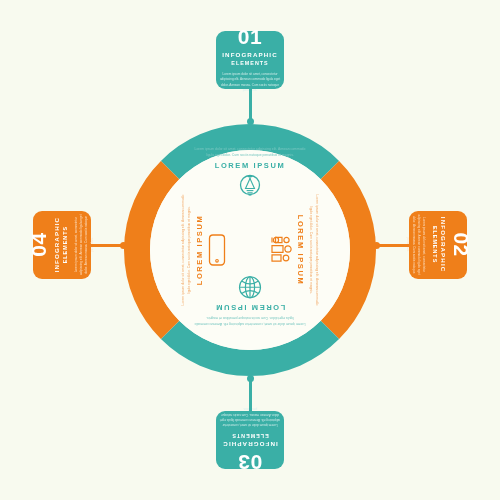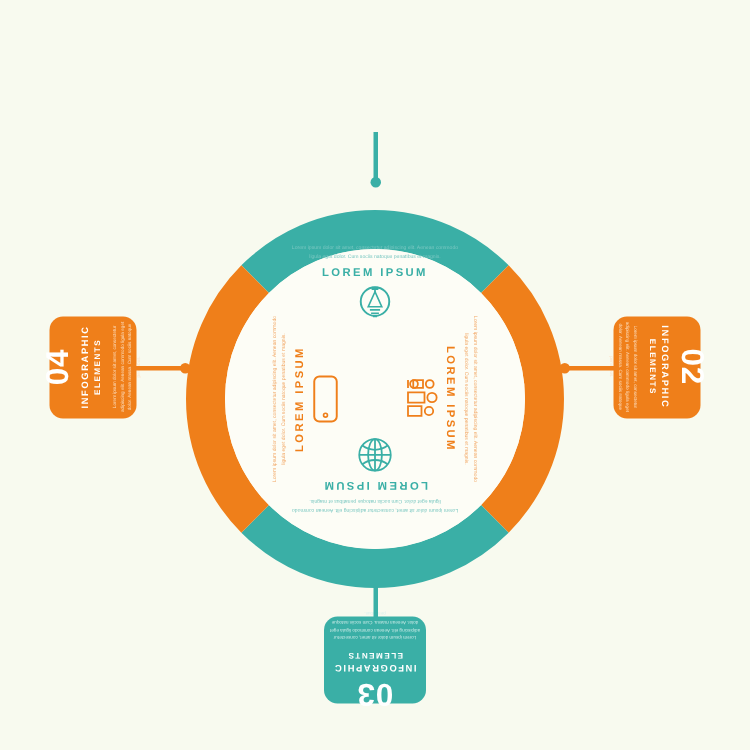--- a/index.html
+++ b/index.html
@@ -108,21 +108,21 @@
   #stem-03 .dot { left: 0.5px; top: 0.5px; width: 7px; height: 7px; }
   
   #stem-04 { color: #ef7f1a; left: 90px; top: 241px; width: 38px; height: 8px; }
   #stem-04 .bar { left: 0; top: 2.6px; width: 33px; height: 3px; }
   #stem-04 .dot { left: 30px; top: 0.5px; width: 7px; height: 7px; }
 
   
   #ring-wrap {
     position: absolute;
     left: 124px;
-    top: 140px;
+    top: 124px;
     width: 252px;
     height: 252px;
   }
   #ring-svg { display: block; }
 
   
   .segment {
     position: absolute;
     width: 140px;
     left: 50%;
@@ -153,20 +153,28 @@
   #seg-top    { top: 22px;  }
   #seg-bottom { top: 150px; transform: rotate(180deg); }
   #seg-right  { top: 56px;  left: 50%; margin-left: -70px; transform: rotate(90deg) translateY(0); transform-origin: 50% 70px; }
   #seg-left   { top: 56px;  left: 50%; margin-left: -70px; transform: rotate(-90deg); transform-origin: 50% 70px; }
 </style>
 </head>
 <body>
 
 <div id="stage">
 
+  <div class="callout teal" id="box-01">
+    <div class="callout-inner">
+      <div class="cl-num">01</div>
+      <div class="cl-title">INFOGRAPHIC</div>
+      <div class="cl-sub">ELEMENTS</div>
+      <div class="cl-body">Lorem ipsum dolor sit amet, consectetur adipiscing elit. Aenean commodo ligula eget dolor. Aenean massa. Cum sociis natoque penatibus.</div>
+    </div>
+  </div>
   <div class="stem" id="stem-01">
     <div class="bar"></div>
     <div class="dot"></div>
   </div>
 
   <div class="callout orange" id="box-02">
     <div class="callout-inner">
       <div class="cl-num">02</div>
       <div class="cl-title">INFOGRAPHIC</div>
       <div class="cl-sub">ELEMENTS</div>

